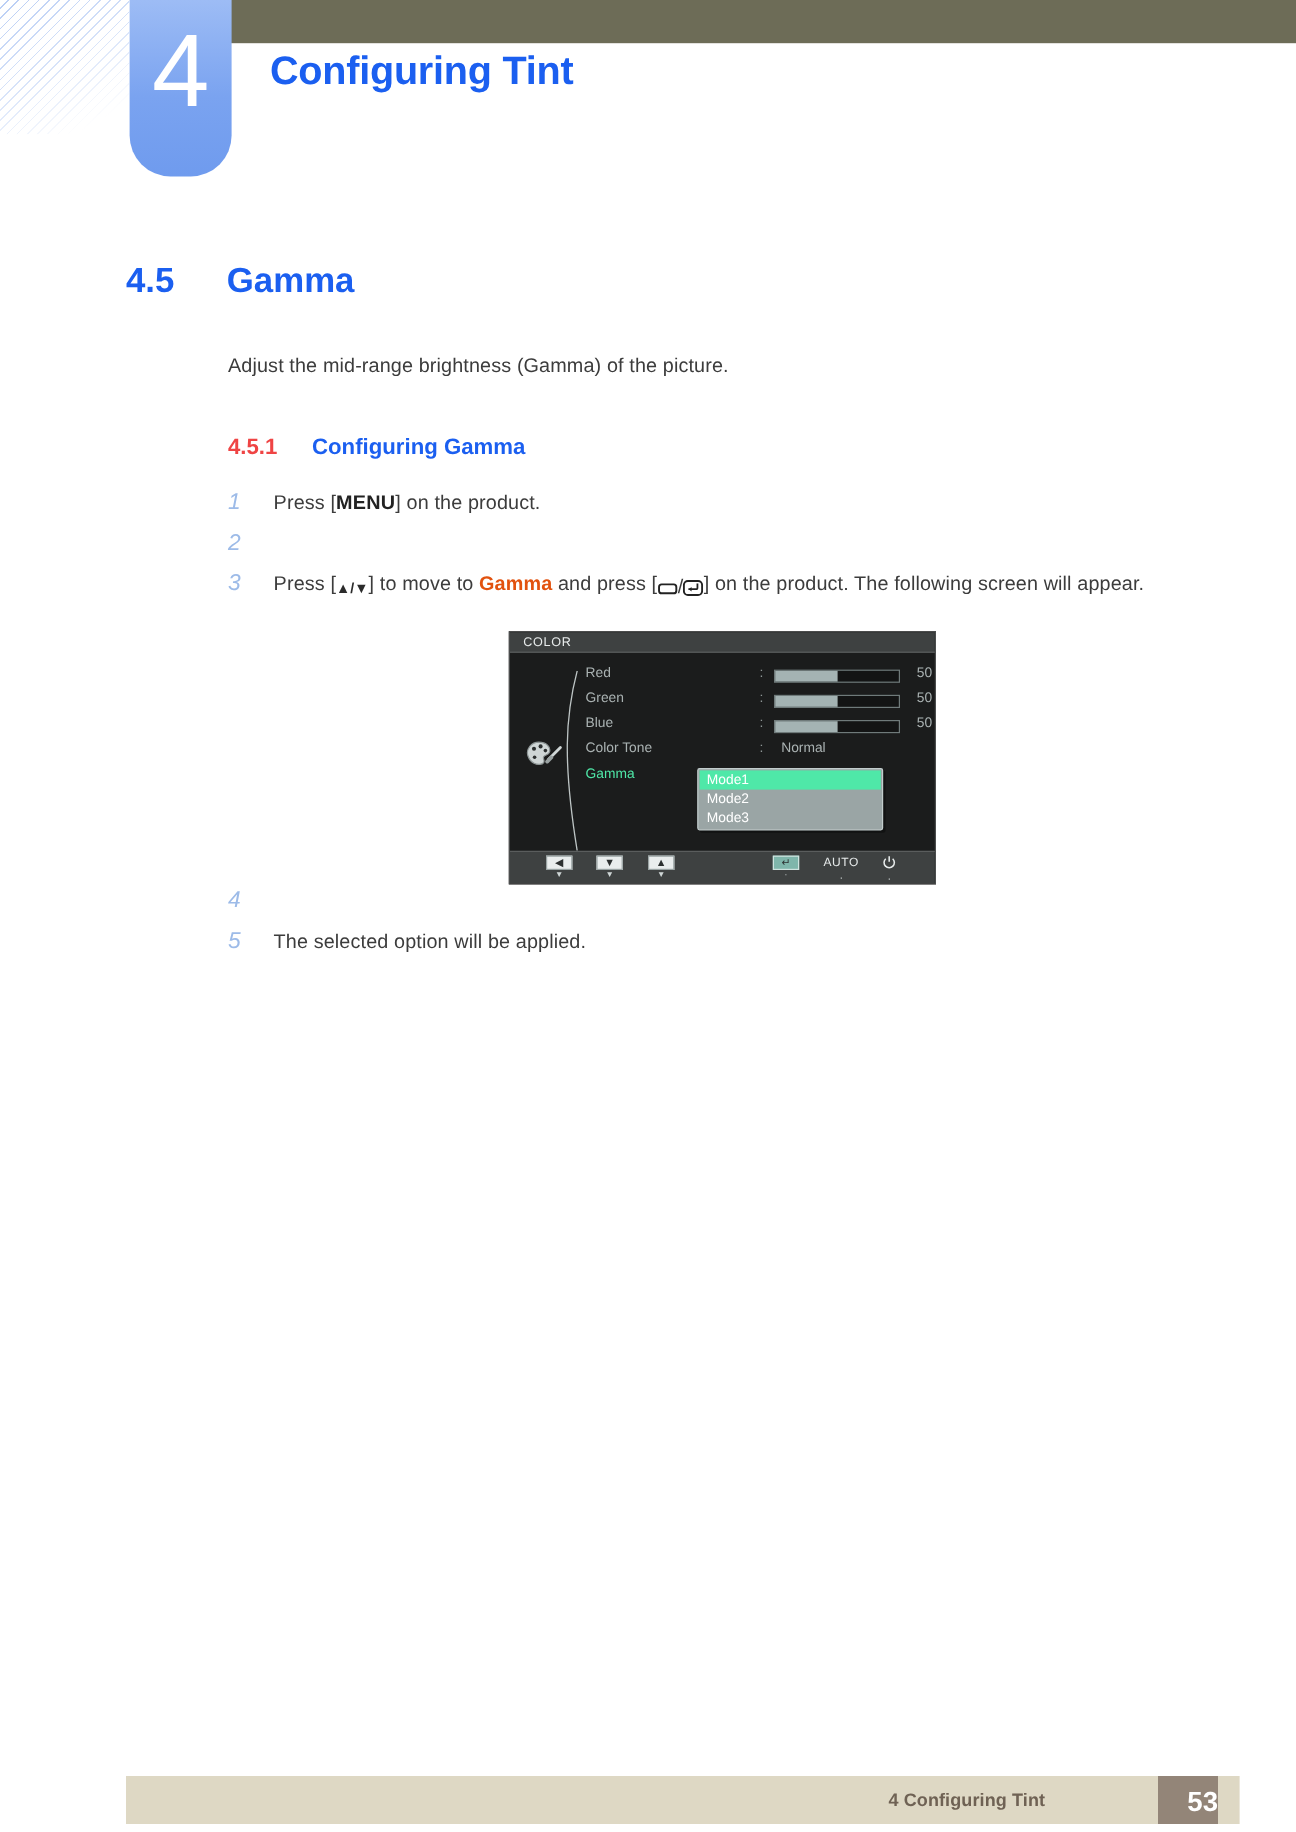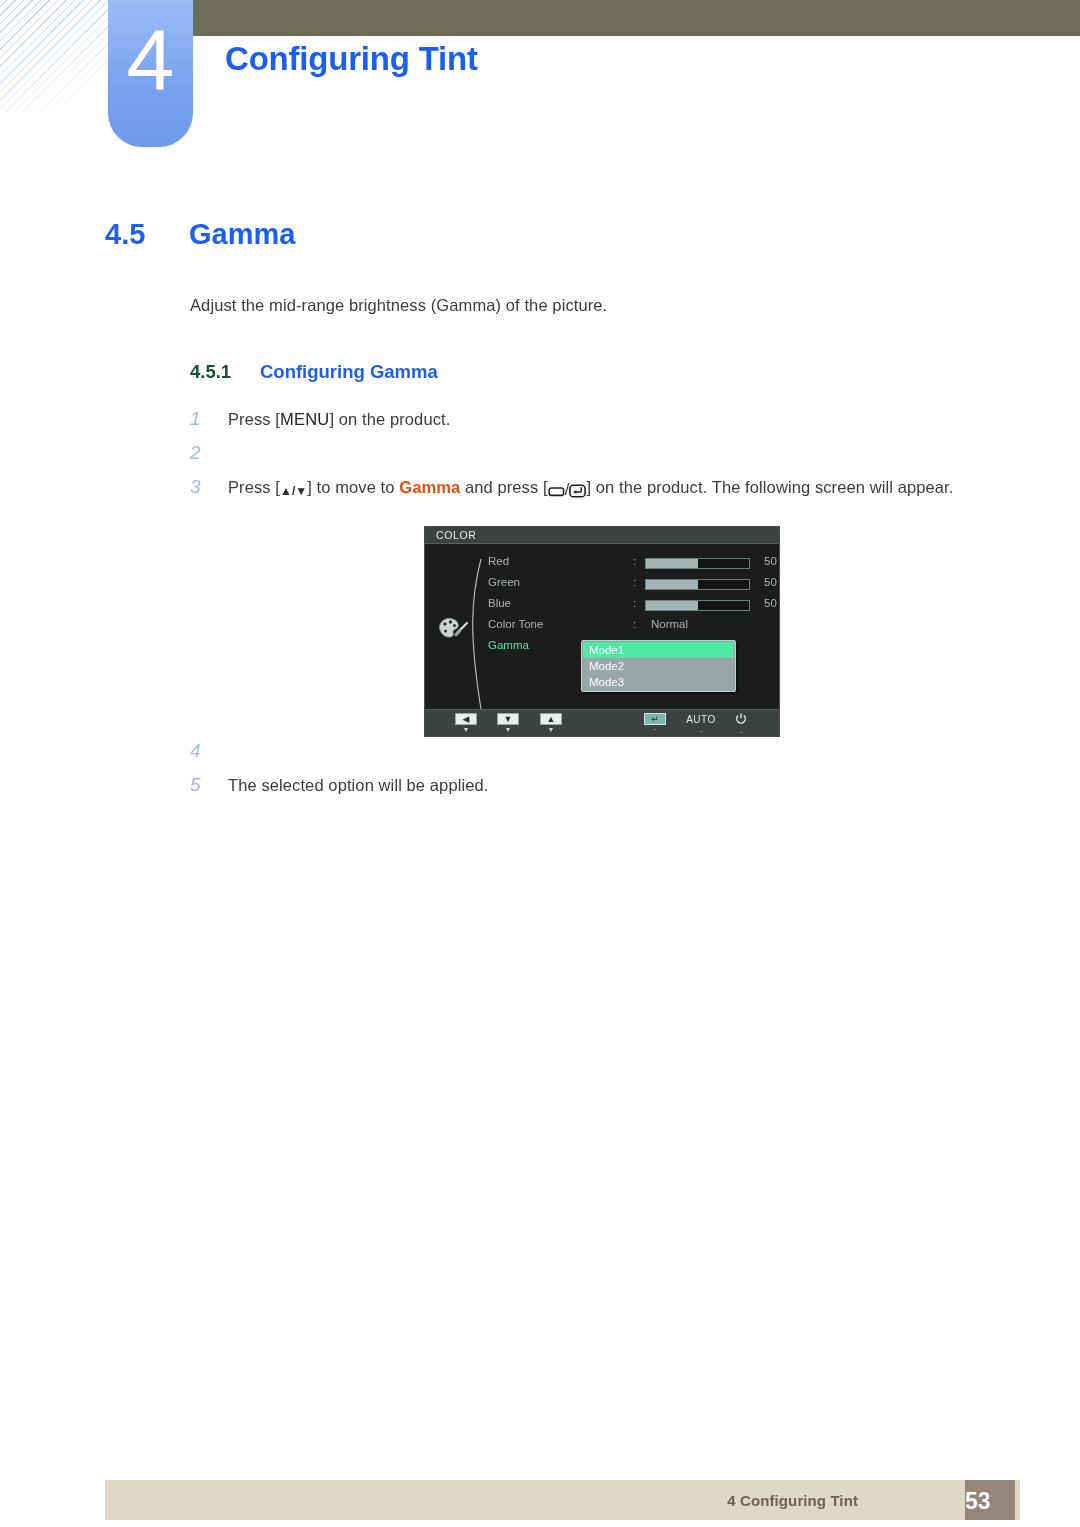--- a/index.html
+++ b/index.html
@@ -48,35 +48,35 @@
   .h2-row{position:absolute;left:105px;top:58px;white-space:nowrap;}
   .h2-num{display:inline-block;width:84px;font-size:29px;font-weight:bold;color:#1b5ff0;}
   .h2-text{display:inline-block;font-size:29px;font-weight:bold;color:#1b5ff0;}
 
   .intro-par{
     position:absolute;left:190px;top:136px;
     font-size:16.5px;color:#3c3c3c;letter-spacing:.1px;
   }
 
   .h3-row{position:absolute;left:190px;top:201px;white-space:nowrap;}
-  .h3-num{display:inline-block;width:70px;font-size:18.5px;font-weight:bold;color:#14532d;}
+  .h3-num{display:inline-block;width:70px;font-size:18.5px;font-weight:bold;color:#ef4444;}
   .h3-text{display:inline-block;font-size:18.5px;font-weight:bold;color:#1b5ff0;}
 
   
   .steps{position:absolute;left:190px;top:248px;width:830px;}
   .step{position:relative;height:34px;white-space:nowrap;}
   .step-num{
     position:absolute;left:0;top:0;width:30px;
     font-size:19px;font-style:italic;color:#9dbbe8;font-weight:400;
   }
   .step-text{
     position:absolute;left:38px;top:2px;
     font-size:16.5px;color:#3c3c3c;letter-spacing:.1px;
   }
-  .kw-menu{font-weight:normal;color:#222;letter-spacing:.2px;}
+  .kw-menu{font-weight:bold;color:#222;letter-spacing:.2px;}
   .kw-orange{font-weight:bold;color:#e2520f;}
 
   
   .glyph{display:inline-block;vertical-align:-2px;}
   .arrows{font-size:12px;letter-spacing:0px;color:#2b2b2b;font-weight:bold;}
   svg.key{vertical-align:-3px;}
 
   .steps2{position:absolute;left:190px;top:580px;width:830px;}
 
   
@@ -127,30 +127,30 @@
     display:flex;align-items:center;justify-content:center;box-sizing:border-box;margin:0 auto;
   }
   .tb-box.teal{background:#7fb6ab;border-color:#cfe3df;}
   .tb-caret{font-size:7px;color:#cfd6d6;line-height:8px;margin-top:1px;}
   .tb-dot{font-size:9px;color:#cfd6d6;line-height:8px;margin-top:1px;}
   .tb-auto{font-size:10px;color:#e6eaea;letter-spacing:.5px;line-height:13px;}
   .tb-pow{font-size:12px;color:#e6eaea;line-height:13px;}
 
   
   #page-footer{position:absolute;left:0;top:1480px;width:1080px;height:47px;}
-  .footer-bar{position:absolute;left:105px;top:0;width:915px;height:40px;background:#ded8c4;}
+  .footer-bar{position:absolute;left:105px;top:0;width:915px;height:40px;background:#ded8c4;padding-left:13px;}
   .footer-text{
     position:absolute;right:162px;top:12px;
     font-size:15px;color:#6f6254;font-weight:bold;letter-spacing:.1px;
   }
   .footer-pagebox{
     position:absolute;left:860px;top:0;width:50px;height:40px;background:#938578;
   }
   .footer-pagenum{
-    position:absolute;left:0;top:8px;width:50px;text-align:left;
+    position:absolute;left:0;top:8px;width:50px;text-align:right;
     font-size:23px;font-weight:bold;color:#ffffff;
   }
 </style>
 </head>
 <body>
 
 <div id="chapter-header">
   <div class="hatch"></div>
   <div class="olive-bar"></div>
   <div class="chapter-tab">

